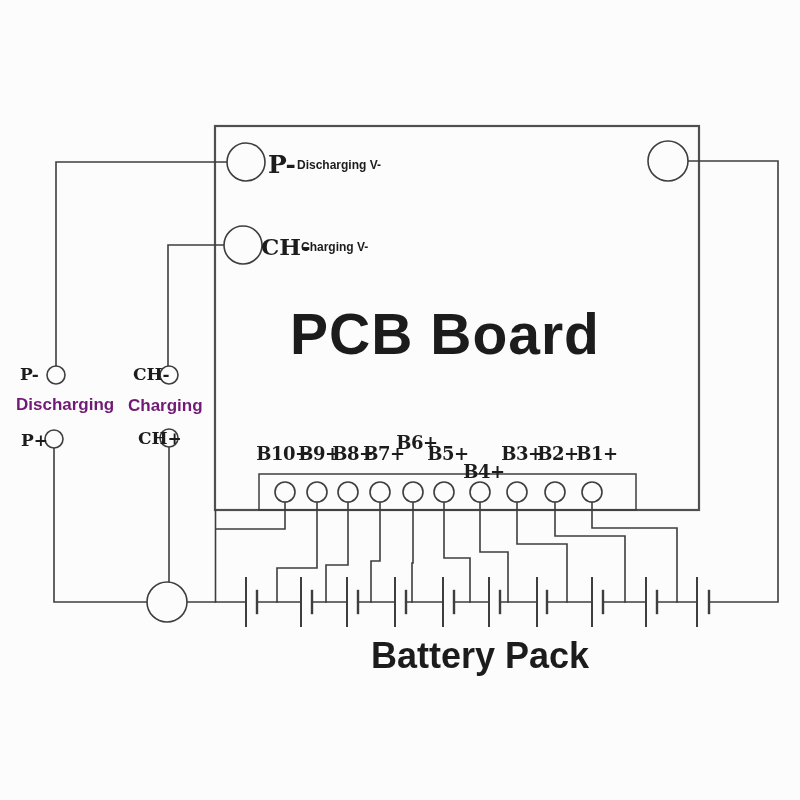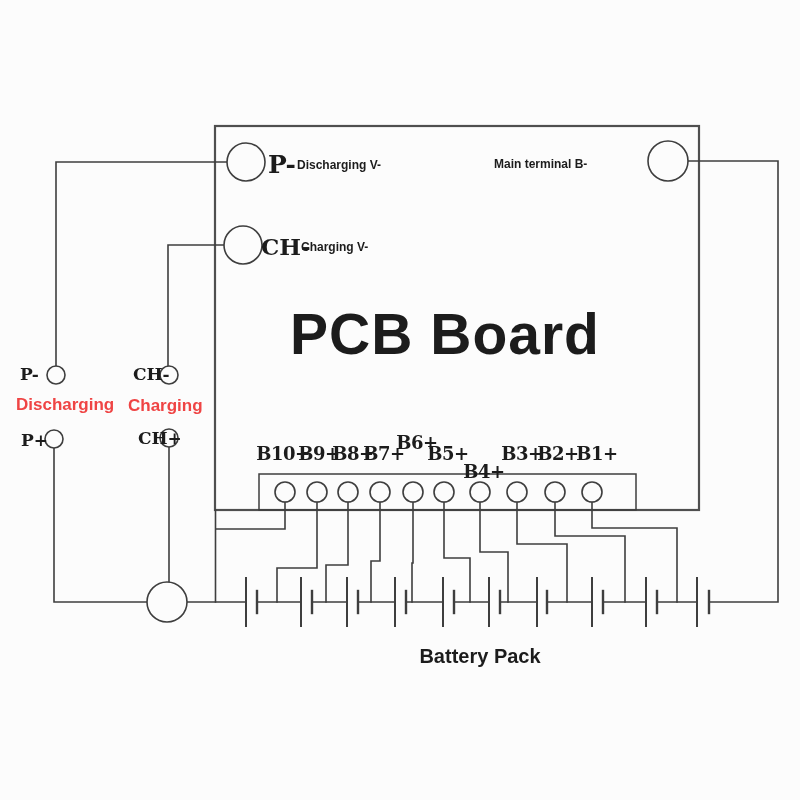--- a/index.html
+++ b/index.html
@@ -6,30 +6,30 @@
   body{width:800px;height:800px;background:#fcfcfc;font-family:"Liberation Sans",sans-serif;overflow:hidden;}
   .stage{position:relative;width:800px;height:800px;background:#fcfcfc;}
   .stage svg{position:absolute;left:0;top:0;}
   .lbl{position:absolute;white-space:nowrap;color:#1c1c1c;line-height:1;}
   .vcenter{transform:translate(0,-50%);}
   .center{transform:translate(-50%,-50%);}
   .serif{font-family:"DejaVu Serif","Liberation Serif",serif;font-weight:bold;}
   .sans{font-family:"Liberation Sans",sans-serif;}
   .semibold{font-weight:600;}
   .bold{font-weight:700;}
-  .red{color:#ef4444;}
+  .red{color:#701a75;}
   .title{font-size:57px;letter-spacing:1px;}
   .pad-label-big{font-size:25px;}
   .pad-label-med{font-size:23px;}
   .note{font-size:12px;}
   .term-name{font-size:20px;}
   .pin-label{font-size:18px;letter-spacing:-0.5px;}
   .small-serif{font-size:17px;}
   .red-note{font-size:17px;}
-  .pack-label{font-size:20px;}
+  .pack-label{font-size:36px;}
 </style>
 </head>
 <body>
 
 <div class="stage">
 
   <svg width="800" height="800" viewBox="0 0 800 800">
     <g stroke="#3e3e3e" fill="none" stroke-width="1.6" stroke-linecap="square">
 
       <rect x="215" y="126" width="484" height="384" stroke="#4f4f4f" stroke-width="2.2"></rect>
@@ -124,21 +124,20 @@
       </g>
     </g>
   </svg>
 
   <div class="lbl sans bold title center" style="left:445px;top:334px;">PCB Board</div>
 
   <div class="lbl serif pad-label-big vcenter" style="left:268px;top:164px;">P-</div>
   <div class="lbl sans note semibold vcenter" style="left:297px;top:165px;">Discharging V-</div>
   <div class="lbl serif pad-label-med vcenter" style="left:261px;top:246px;">CH-</div>
   <div class="lbl sans note semibold vcenter" style="left:301px;top:247px;">Charging V-</div>
-  <div class="lbl sans note semibold vcenter" style="left:494px;top:164px;">Main terminal B-</div>
 
   <div class="lbl serif pin-label center" style="left:283px;top:454px;">B10+</div>
   <div class="lbl serif pin-label center" style="left:319px;top:454px;">B9+</div>
   <div class="lbl serif pin-label center" style="left:353px;top:454px;">B8+</div>
   <div class="lbl serif pin-label center" style="left:384px;top:454px;">B7+</div>
   <div class="lbl serif pin-label center" style="left:417px;top:443px;">B6+</div>
   <div class="lbl serif pin-label center" style="left:448px;top:454px;">B5+</div>
   <div class="lbl serif pin-label center" style="left:484px;top:472px;">B4+</div>
   <div class="lbl serif pin-label center" style="left:522px;top:454px;">B3+</div>
   <div class="lbl serif pin-label center" style="left:558px;top:454px;">B2+</div>

